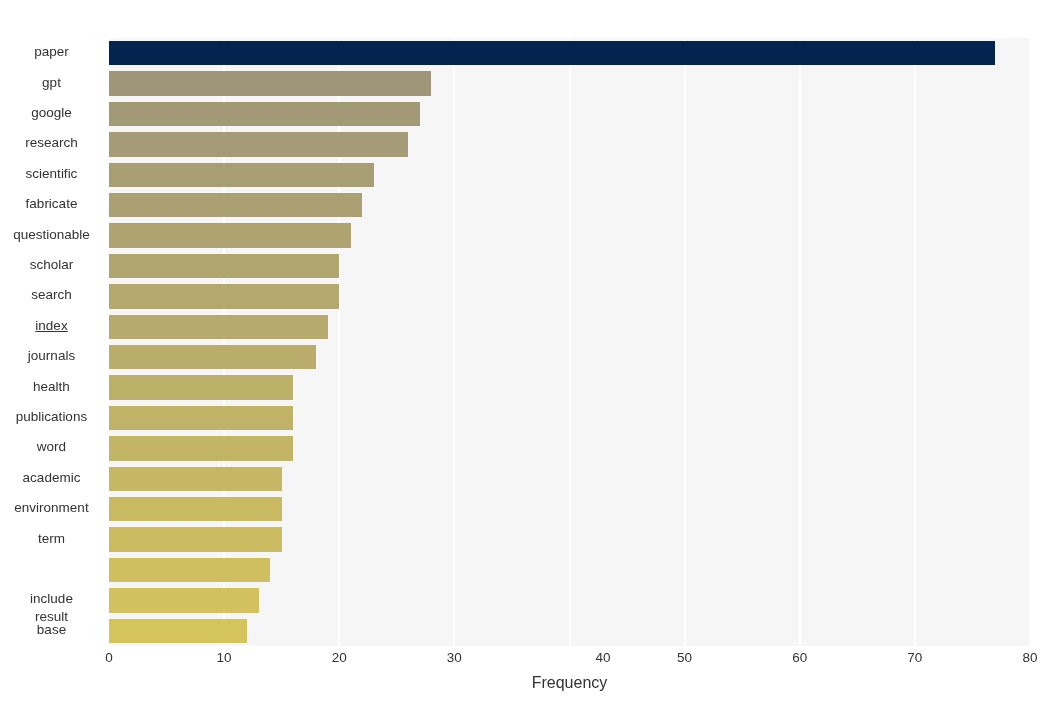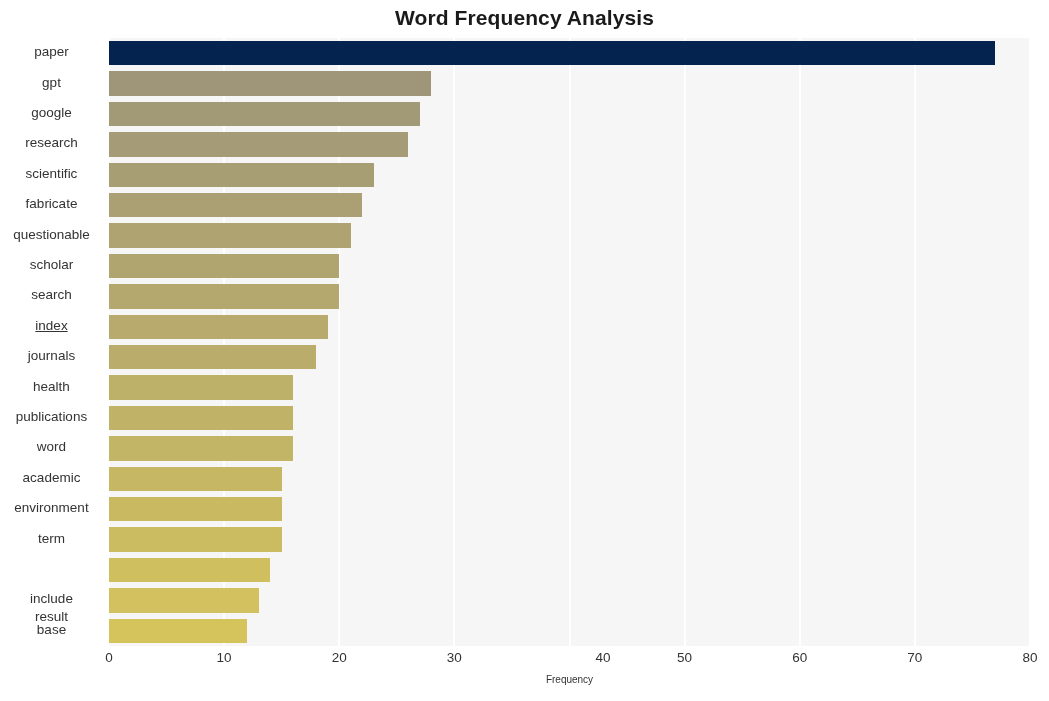--- a/index.html
+++ b/index.html
@@ -106,30 +106,29 @@
     color: #333333;
     transform: translateX(-50%);
     white-space: nowrap;
   }
   #x-axis-label {
     position: absolute;
     left: 109px;
     top: 674px;
     width: 921px;
     text-align: center;
-    font-size: 10px;
+    font-size: 16px;
     color: #333333;
   }
 </style>
 </head>
 <body>
 
 <div id="figure">
 
-  <div id="chart-title">Word Frequency Analysis</div>
 
   <div id="y-axis">
       <div class="ytick" style="top: 6.2px;">paper</div>
       <div class="ytick" style="top: 36.6px;">gpt</div>
       <div class="ytick" style="top: 67px; padding-left: 7px;">google</div>
       <div class="ytick" style="top: 97.4px;">research</div>
       <div class="ytick" style="top: 127.8px;">scientific</div>
       <div class="ytick" style="top: 158.2px;">fabricate</div>
       <div class="ytick" style="top: 188.6px;">questionable</div>
       <div class="ytick" style="top: 219px;">scholar</div>

